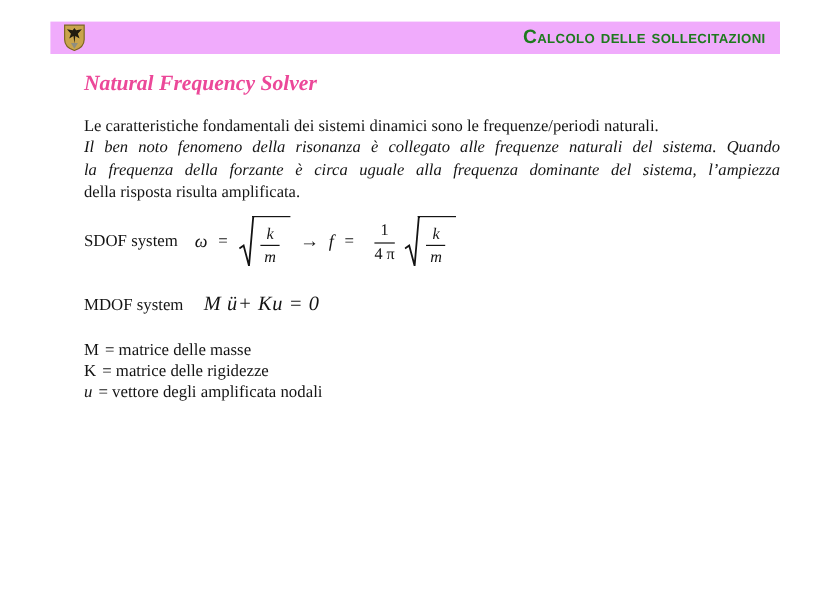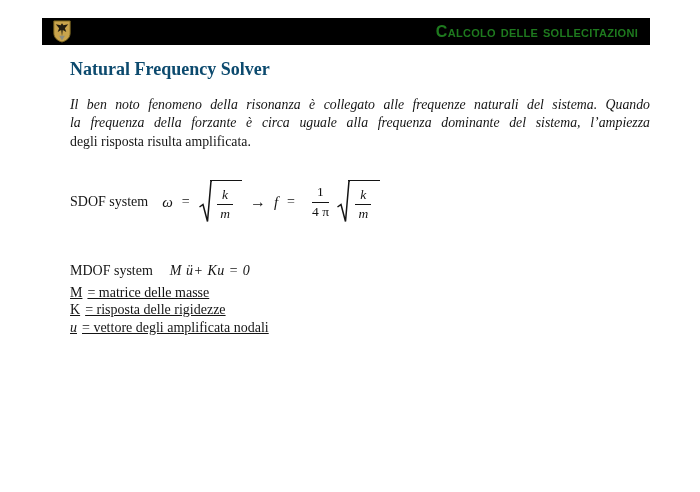--- a/index.html
+++ b/index.html
@@ -5,33 +5,33 @@
   * { margin:0; padding:0; box-sizing:border-box; }
   body { background:#fff; }
   .screen {
     position:relative; width:700px; height:492px;
     background:#ffffff; overflow:hidden;
     font-family:"Liberation Serif", serif; color:#141414;
   }
   
   .bar {
     position:absolute; left:42px; top:18px; width:608px; height:27px;
-    background:#000000;
+    background:#f0abfc;
   }
   .logo { position:absolute; left:10px; top:2px; width:20px; height:23px; }
   .bar-title {
     position:absolute; right:12px; top:0; height:27px; line-height:27px;
     font-family:"Liberation Sans", sans-serif; font-weight:bold;
     font-variant:small-caps; font-size:16px; letter-spacing:.3px;
     color:#1E7A1E;
   }
   
   .title {
     position:absolute; left:70px; top:59px;
-    font-size:18px; font-weight:bold; color:#0c4a6e;
+    font-size:18px; font-weight:bold; color:#ec4899;font-style:italic;
   }
   
   .body {
     position:absolute; left:70px; top:96px; width:580px;
     font-size:13.8px; line-height:18.4px;
   }
   .body .line.just { text-align:justify; text-align-last:justify;font-style:italic; }
   
   .sdof {
     position:absolute; left:70px; top:177px; height:50px;
@@ -51,29 +51,29 @@
   .frac.vars .num, .frac.vars .den { font-style:italic; }
   .sqrt { display:inline-flex; align-items:stretch; }
   .sqrt .radical { width:13px; height:44px; align-self:flex-end; }
   .sqrt .content {
     border-top:1.5px solid #141414; margin-left:-1.5px;
     padding:4px 7px 0 5px; display:flex; align-items:center;
   }
   .coef { margin:0 3px; }
   .mdof {
     position:absolute; left:70px; top:243px;
-    display:flex; align-items:baseline;margin-top:20px;
+    display:flex; align-items:baseline;
   }
   .mdof-formula {
-    margin-left:17px; font-style:italic; font-size:14px; letter-spacing:.5px;
+    margin-left:17px; font-style:italic; font-size:17px; letter-spacing:.5px;
   }
   
   .defs {
     position:absolute; left:70px; top:284px;
-    font-size:14px; line-height:17.4px;text-decoration:underline;
+    font-size:14px; line-height:17.4px;
   }
   .def-sym { margin-right:5px; }
   .def-row:last-child .def-sym { font-style:italic; }
 </style>
 </head>
 <body>
 
 <div class="screen">
 
   <div class="bar">
@@ -81,23 +81,24 @@
       <path d="M1.5 1 H18.5 V13.5 C18.5 18.5 15 21.5 10 23 C5 21.5 1.5 18.5 1.5 13.5 Z" fill="#C9A44C" stroke="#7a651f" stroke-width="1"></path>
       <path d="M10 3.5 L11.5 5.5 L16.5 4.5 L13 8.5 L14.5 12.5 L10.8 10.5 L10 17 L9.2 10.5 L5.5 12.5 L7 8.5 L3.5 4.5 L8.5 5.5 Z" fill="#211c10"></path>
       <path d="M7 16.5 L13 16.5 L10 21.5 Z" fill="#8e8e80"></path>
     </svg>
     <span class="bar-title">Calcolo delle sollecitazioni</span>
   </div>
 
   <div class="title">Natural Frequency Solver</div>
 
   <div class="body">
+    <div class="line">Le caratteristiche fondamentali dei sistemi dinamici sono le frequenze/periodi naturali.</div>
     <div class="line just">Il ben noto fenomeno della risonanza è collegato alle frequenze naturali del sistema. Quando</div>
     <div class="line just">la frequenza della forzante è circa uguale alla frequenza dominante del sistema, l’ampiezza</div>
-    <div class="line">degli risposta risulta amplificata.</div>
+    <div class="line">della risposta risulta amplificata.</div>
   </div>
 
   <div class="sdof">
     <span class="eq-label">SDOF system</span>
     <span class="mi">ω</span>
     <span class="op">=</span>
     <span class="sqrt">
       <svg class="radical" viewBox="0 0 13 44" preserveAspectRatio="none">
         <path d="M0.5 27 L4 24.5 L8.5 41.5 L12 1 L13 1" fill="none" stroke="#141414" stroke-width="1.5"></path>
       </svg>
@@ -131,20 +132,20 @@
   <div class="mdof">
     <span class="eq-label">MDOF system</span>
     <span class="mdof-formula">M ü+ Ku = 0</span>
   </div>
 
   <div class="defs">
     <div class="def-row">
       <span class="def-sym">M</span><span class="def-rest">= matrice delle masse</span>
     </div>
     <div class="def-row">
-      <span class="def-sym">K</span><span class="def-rest">= risposta delle rigidezze</span>
+      <span class="def-sym">K</span><span class="def-rest">= matrice delle rigidezze</span>
     </div>
     <div class="def-row">
       <span class="def-sym">u</span><span class="def-rest">= vettore degli amplificata nodali</span>
     </div>
   </div>
 
 </div>
 
 </body></html>

